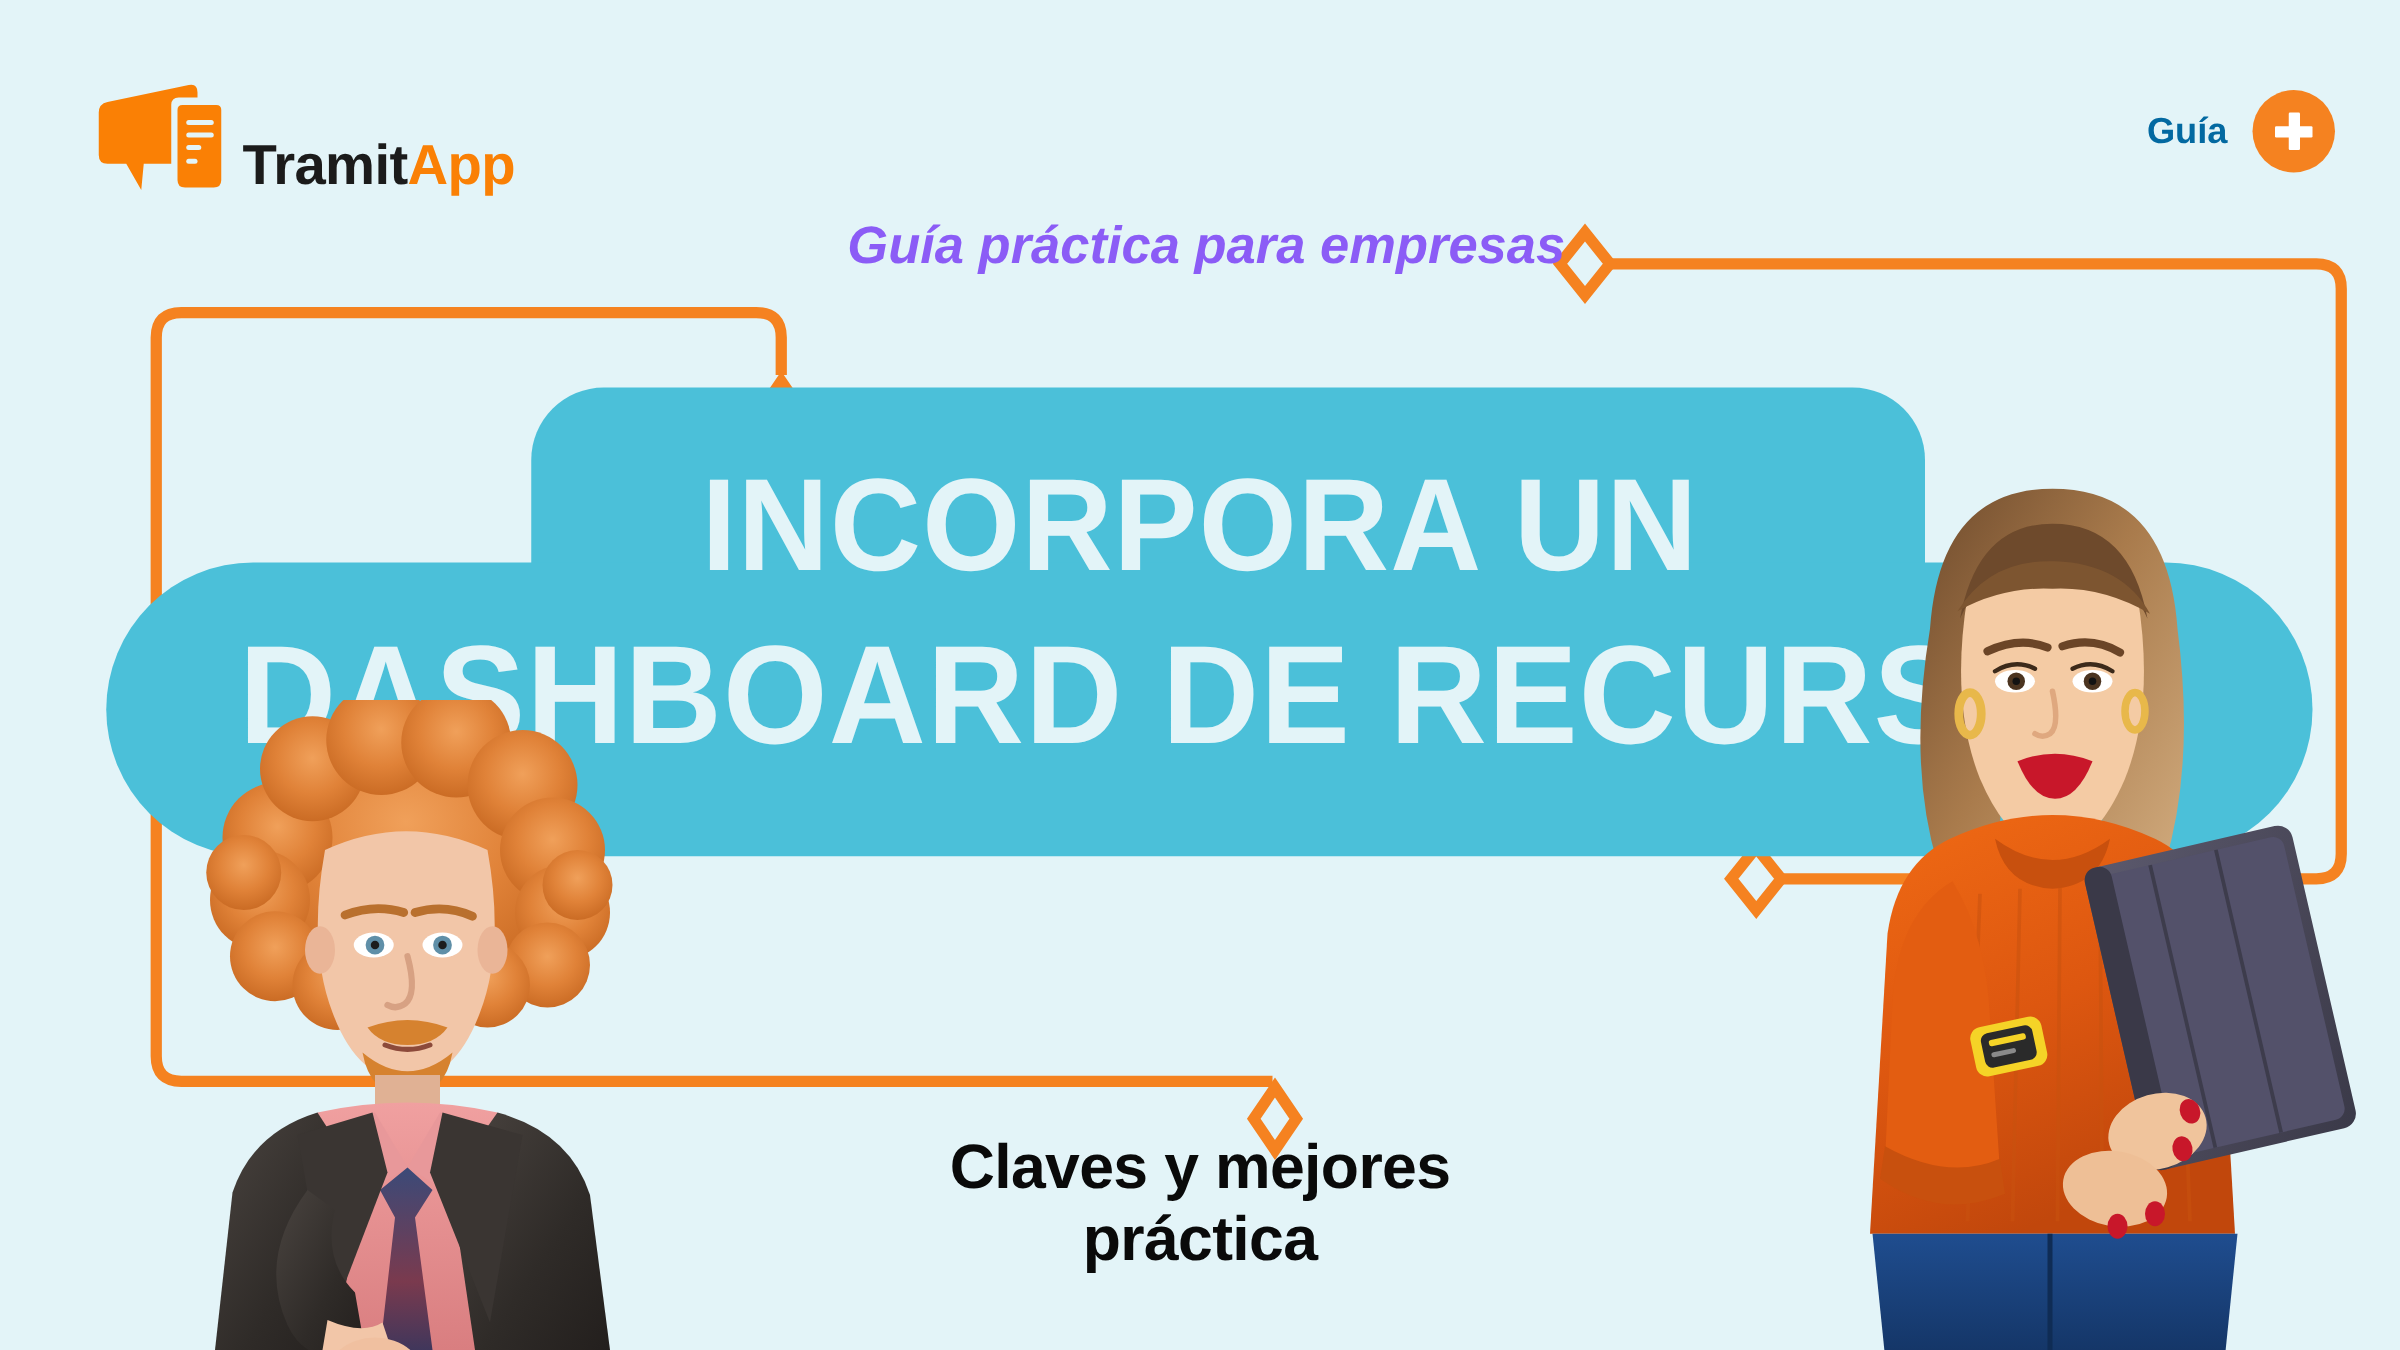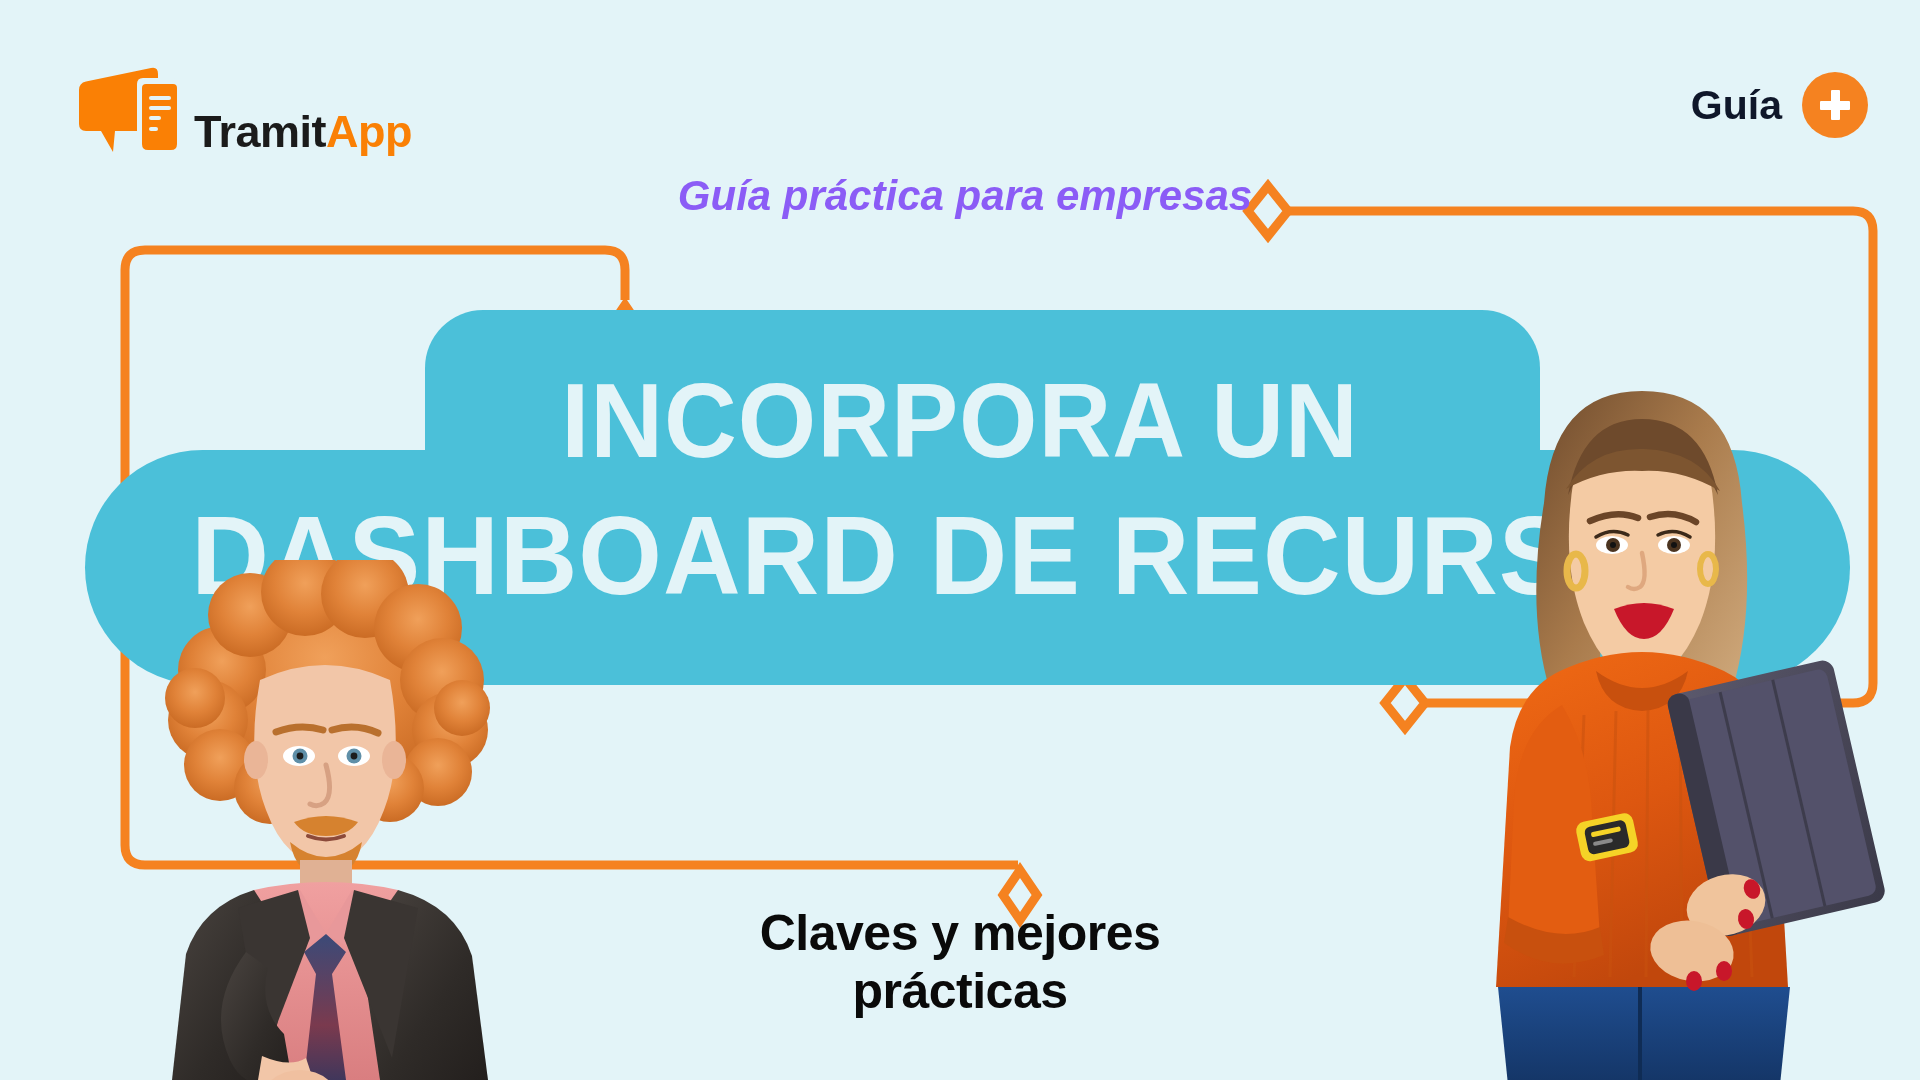--- a/index.html
+++ b/index.html
@@ -45,21 +45,21 @@
 
   
   .logo { position:absolute; left:75px; top:66px; z-index:8; display:flex; align-items:flex-end; gap:14px; }
   .logo-mark { width:105px; height:88px; flex:none; }
   .logo-text { font-size:45px; font-weight:bold; letter-spacing:-0.5px; line-height:1; white-space:nowrap; font-family:"Liberation Sans", sans-serif; }
   .logo-text .t1 { color:#1b1b1b; }
   .logo-text .t2 { color:#fa8005; }
 
   
   .guia { position:absolute; right:52px; top:72px; z-index:8; display:flex; align-items:center; gap:20px; }
-  .guia-label { color:#0f172a; font-size:41px; font-weight:bold; line-height:1; font-family:"Liberation Sans", sans-serif; }
+  .guia-label { color:#0369a1; font-size:29px; font-weight:bold; line-height:1; font-family:"Liberation Sans", sans-serif; }
   .guia-circle {
     width:66px; height:66px; border-radius:50%;
     background:#f58220; position:relative; flex:none;
   }
   .guia-circle::before, .guia-circle::after {
     content:""; position:absolute; background:#fff; border-radius:1px;
   }
   .guia-circle::before { width:30px; height:9px; left:18px; top:28.5px; }
   .guia-circle::after  { width:9px; height:30px; left:28.5px; top:18px; }
 
@@ -324,16 +324,16 @@
     </div>
   </div>
 
   <div class="guia">
     <span class="guia-label">Guía</span>
     <span class="guia-circle"></span>
   </div>
 
   <div class="footer-head">
     <div>Claves y mejores</div>
-    <div>prácticas</div>
+    <div>práctica</div>
   </div>
 
 </div>
 
 </body></html>

